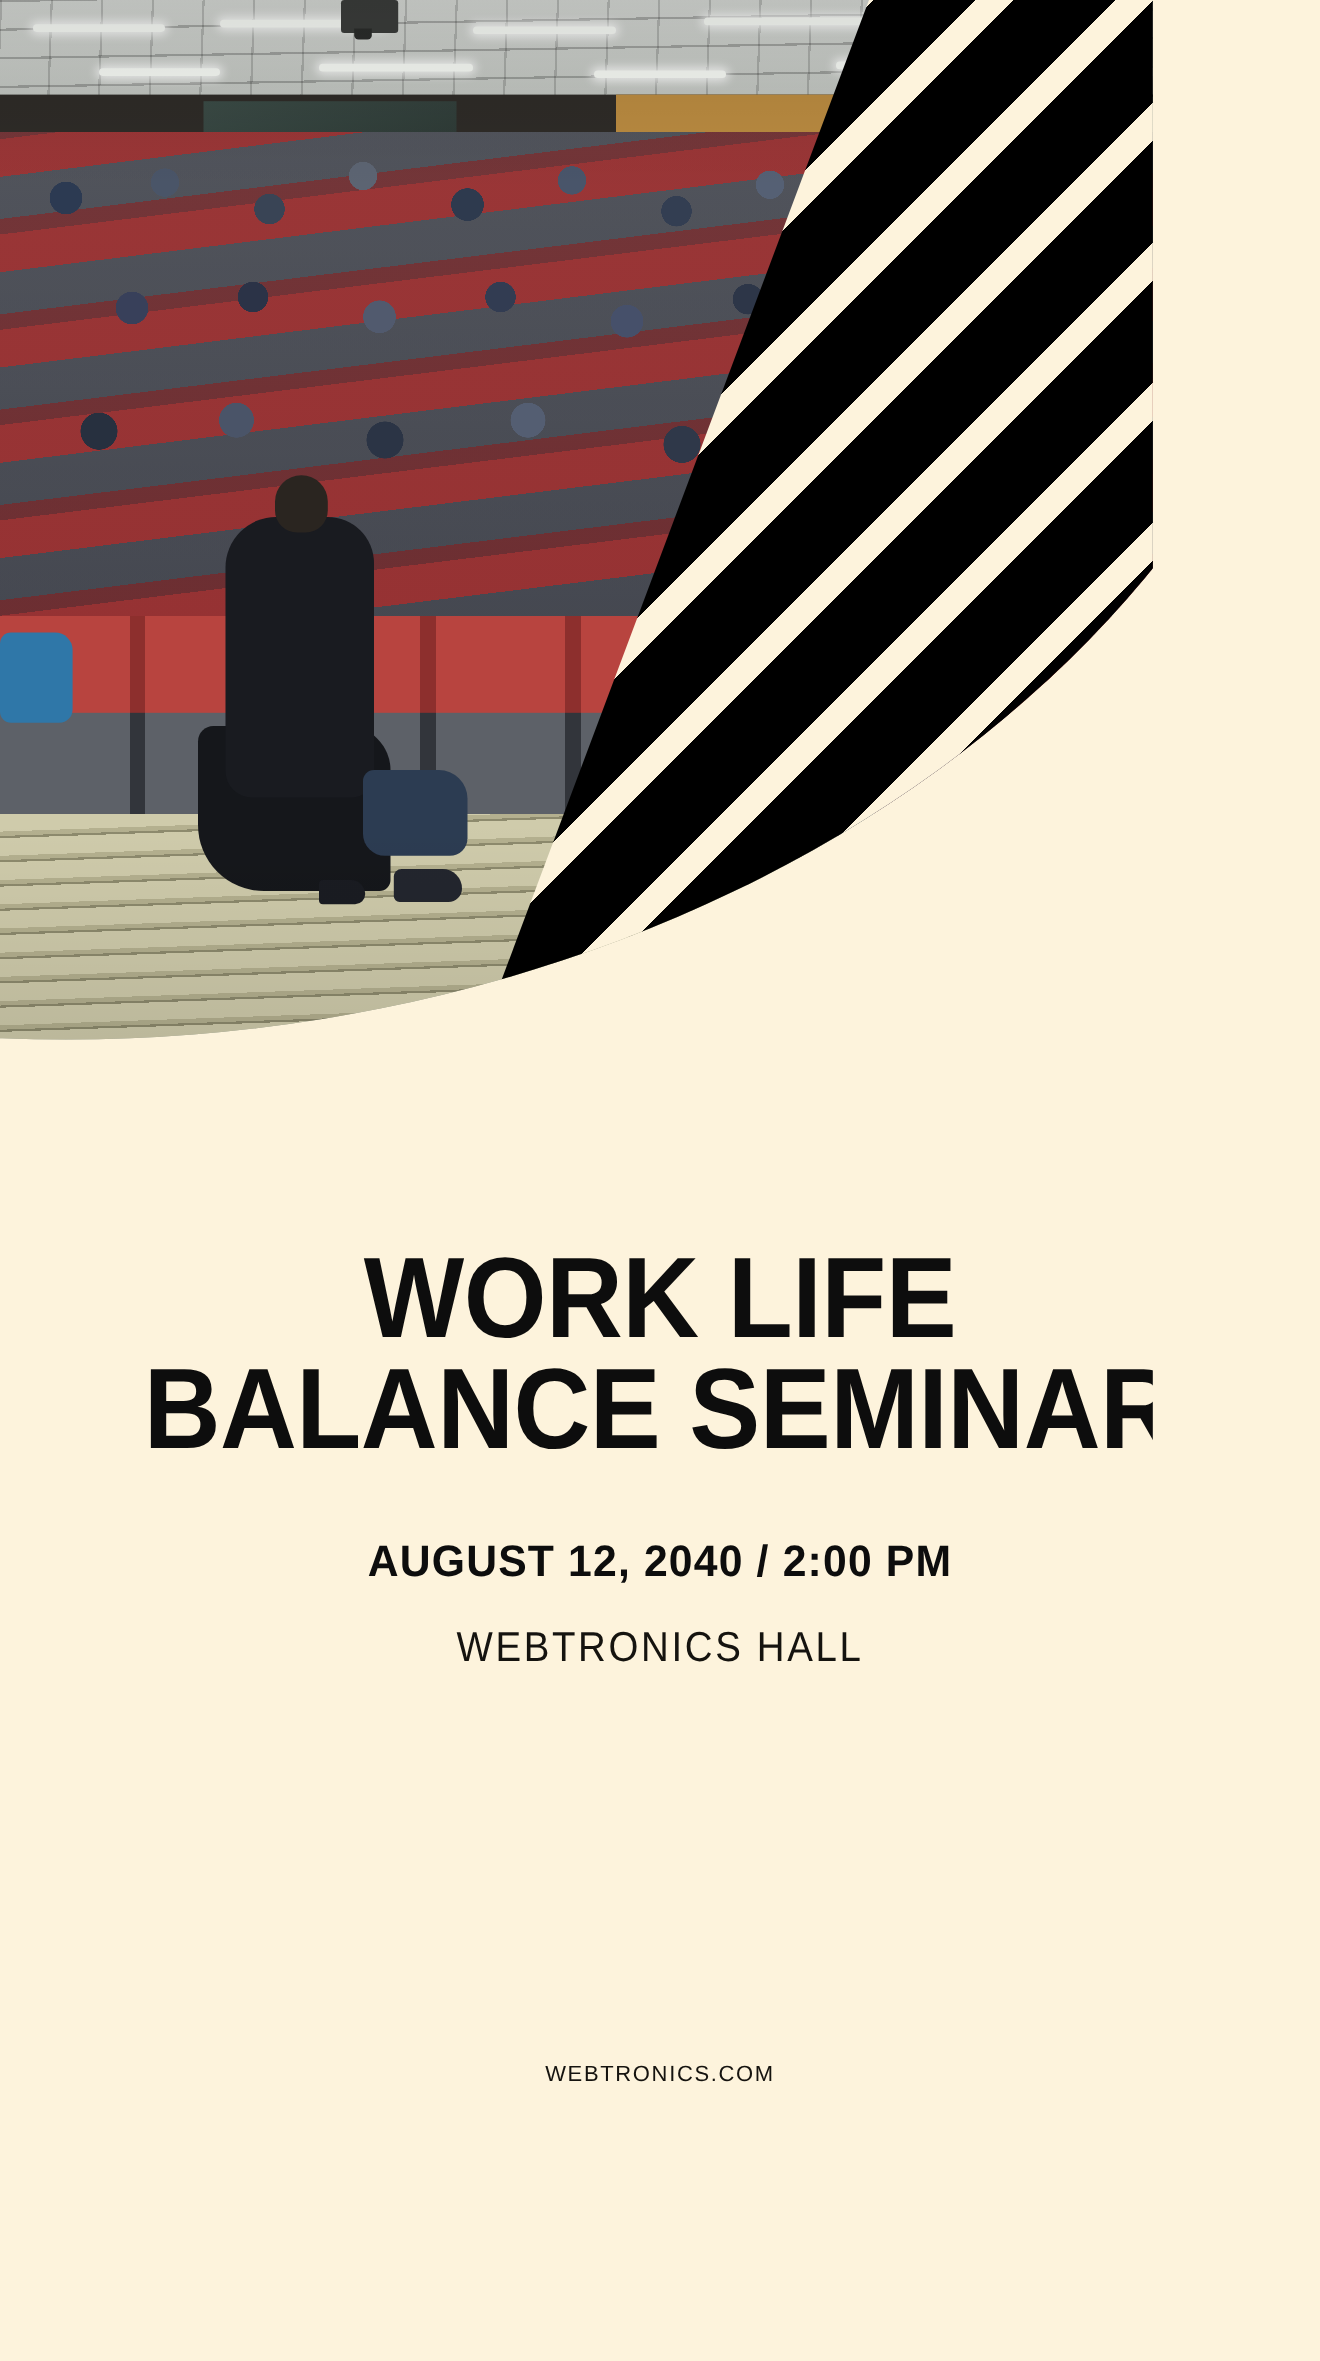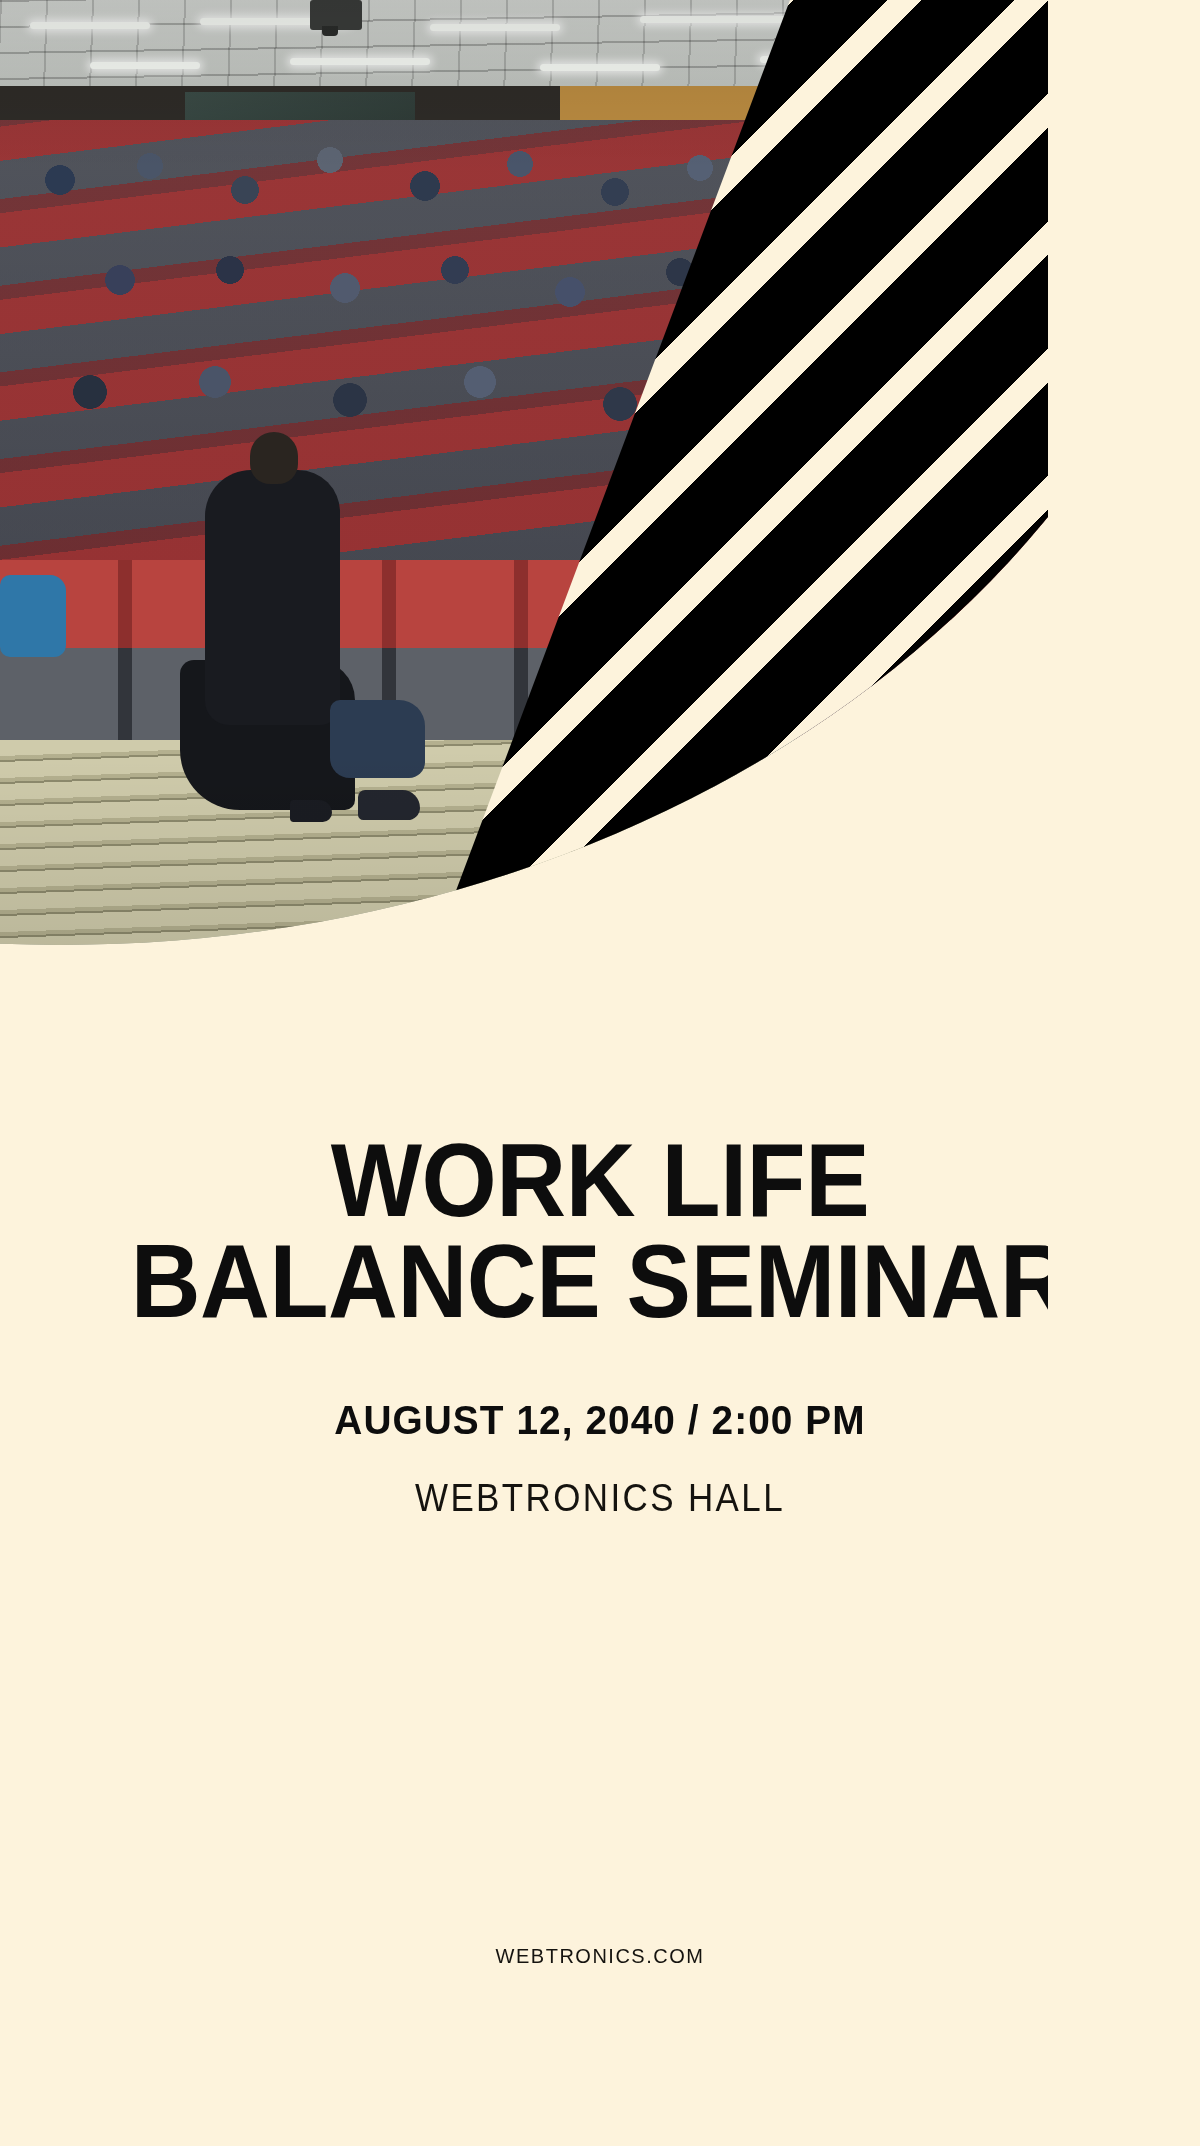--- a/index.html
+++ b/index.html
@@ -247,21 +247,21 @@
     color:#15130f;
     font-family:"Liberation Sans", sans-serif;
     font-weight:300;
     font-size:38px;
     letter-spacing:2.6px;
     transform:scaleX(0.92);
   }
 
   .footer {
     position:absolute;
-    left:0; top:1945px; width:1200px;
+    left:0; top:1875px; width:1200px;
     text-align:center;
     color:#15130f;
     font-family:"Liberation Sans", sans-serif;
     font-weight:400;
     font-size:20px;
     letter-spacing:1.5px;
   }
 </style>
 </head>
 <body>

